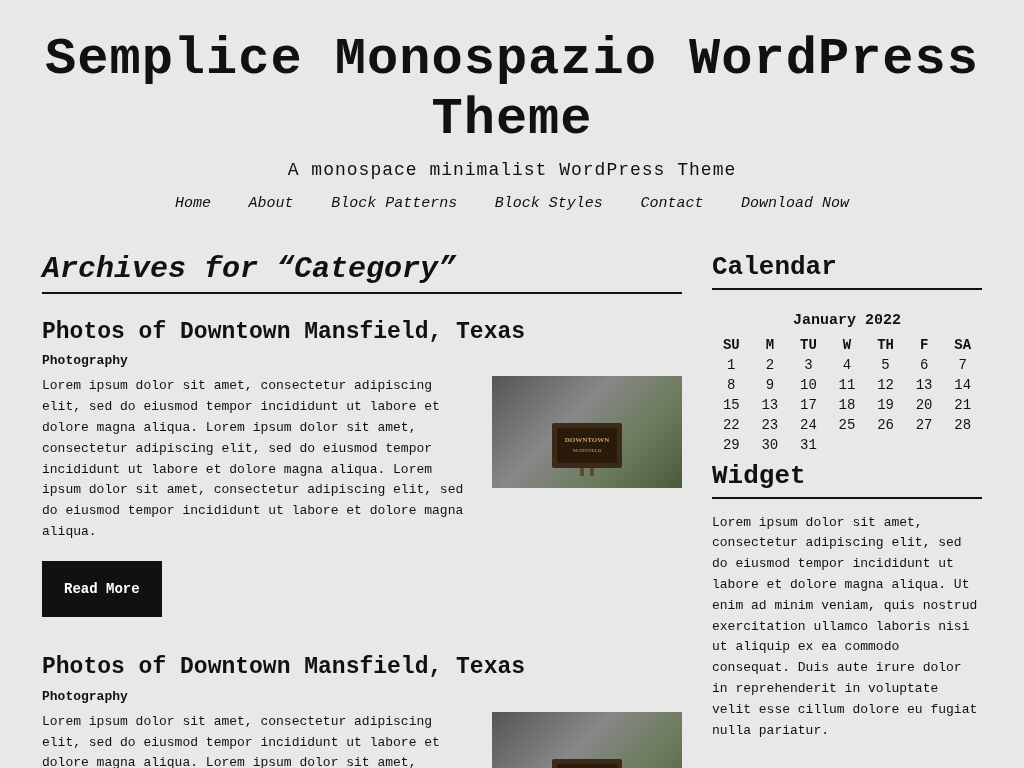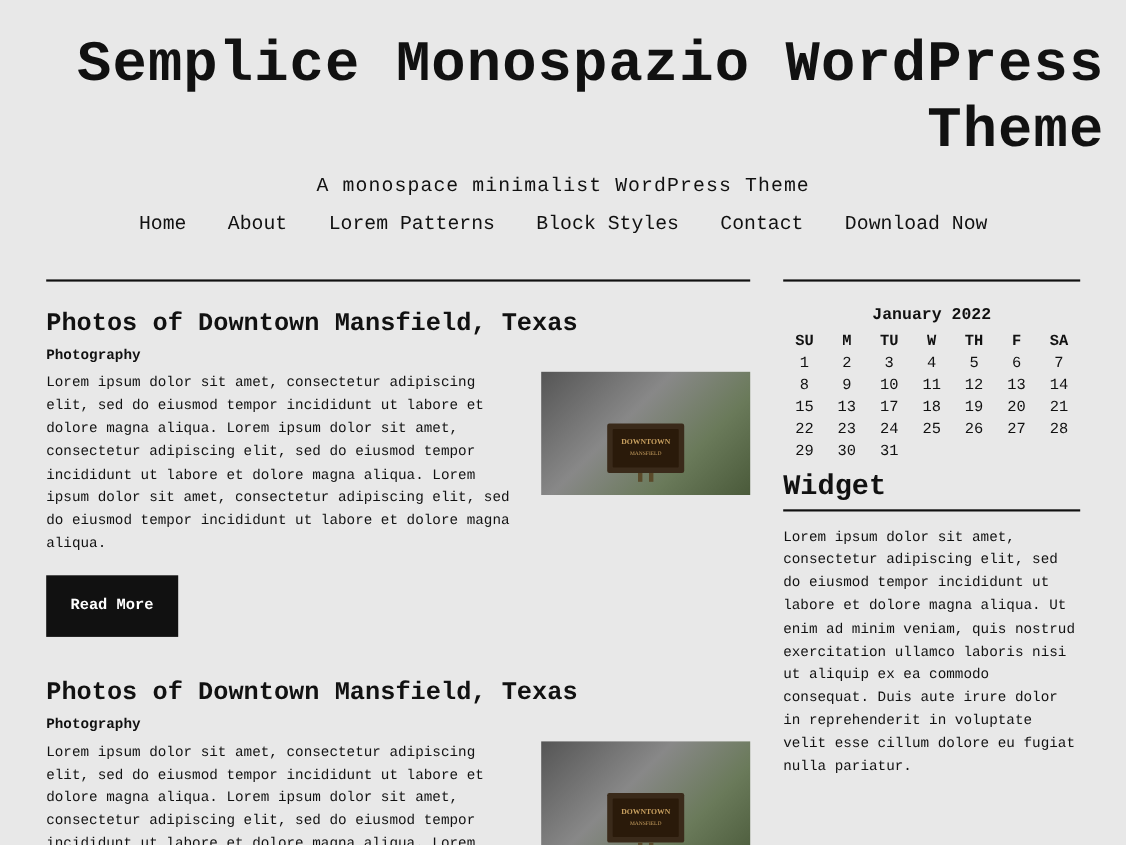--- a/index.html
+++ b/index.html
@@ -10,39 +10,39 @@
     }
     header {
       text-align: center;
       padding: 30px 20px 0 20px;
     }
     .site-title {
       font-size: 52px;
       font-weight: 900;
       line-height: 1.15;
       letter-spacing: 1px;
-      text-align: right;
     }
     .site-tagline {
       font-size: 18px;
       font-weight: normal;
       margin-top: 10px;
       letter-spacing: 1px;
     }
     nav {
       text-align: center;
       margin-top: 14px;
       padding-bottom: 20px;
     }
     nav a {
-      font-size: 18px;
+      font-size: 15px;
       text-decoration: none;
       color: #111;
       margin: 0 14px;
       cursor: pointer;
+      font-style: italic;
     }
     .main-container {
       display: flex;
       gap: 30px;
       max-width: 980px;
       margin: 20px auto 40px auto;
       padding: 0 20px;
     }
     .content {
       flex: 1 1 0;
@@ -162,28 +162,29 @@
 <body>
 
 <header>
   <h1 class="site-title">Semplice Monospazio WordPress Theme</h1>
   <p class="site-tagline">A monospace minimalist WordPress Theme</p>
 </header>
 
 <nav>
   <a href="#">Home</a>
   <a href="#">About</a>
-  <a href="#">Lorem Patterns</a>
+  <a href="#">Block Patterns</a>
   <a href="#">Block Styles</a>
   <a href="#">Contact</a>
   <a href="#">Download Now</a>
 </nav>
 
 <div class="main-container">
   <div class="content">
+    <h2 class="archives-title">Archives for “Category”</h2>
     <hr class="archives-divider">
 
     <div class="post">
       <h3 class="post-title">Photos of Downtown Mansfield, Texas</h3>
       <p class="post-category">Photography</p>
       <div class="post-layout">
         <div class="post-text">
           <p class="post-excerpt">Lorem ipsum dolor sit amet, consectetur adipiscing elit, sed do eiusmod tempor incididunt ut labore et dolore magna aliqua. Lorem ipsum dolor sit amet, consectetur adipiscing elit, sed do eiusmod tempor incididunt ut labore et dolore magna aliqua. Lorem ipsum dolor sit amet, consectetur adipiscing elit, sed do eiusmod tempor incididunt ut labore et dolore magna aliqua.</p>
           <a href="#" class="read-more-btn">Read More</a>
         </div>
@@ -217,20 +218,21 @@
             <rect x="38" y="50" width="4" height="8" fill="#5a4a2a"></rect>
             <rect x="48" y="50" width="4" height="8" fill="#5a4a2a"></rect>
           </svg>
         </div>
       </div>
     </div>
   </div>
 
   <div class="sidebar">
 
+    <h3 class="widget-title">Calendar</h3>
     <hr class="widget-divider">
     <table class="calendar-table">
       <thead>
         <tr>
           <th class="month-header" colspan="7">January 2022</th>
         </tr>
         <tr>
           <th>SU</th>
           <th>M</th>
           <th>TU</th>

